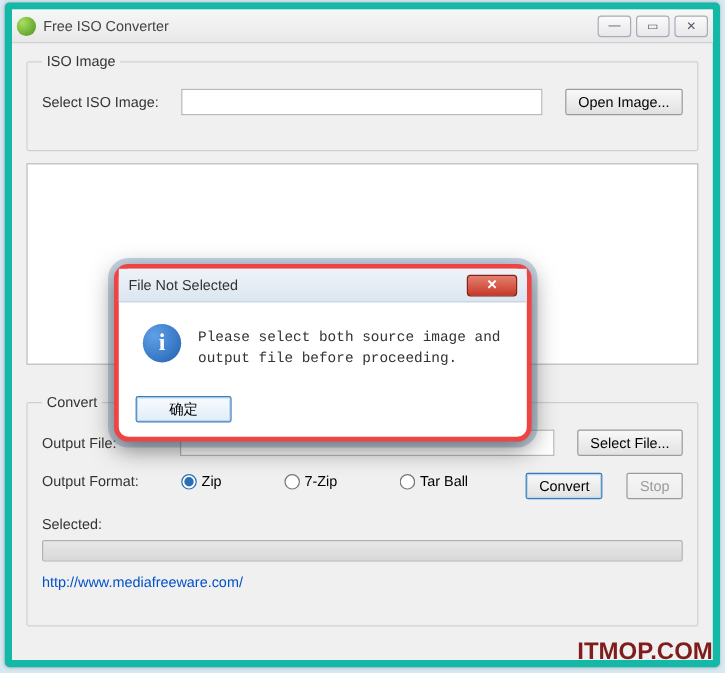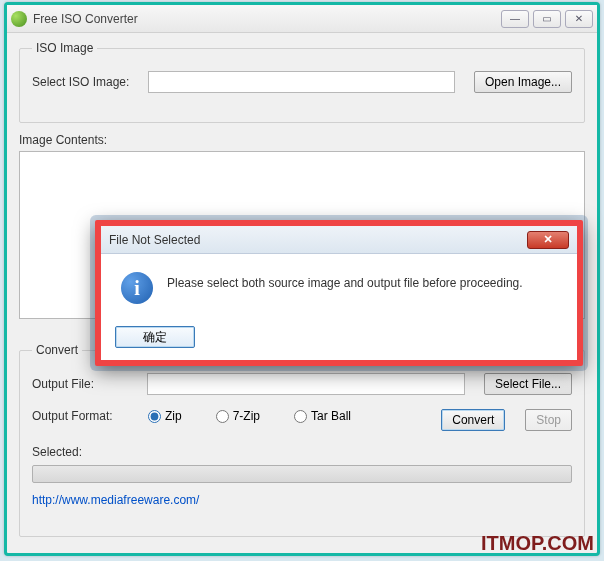--- a/index.html
+++ b/index.html
@@ -10,21 +10,21 @@
   width: 604px;
   height: 561px;
   position: relative;
   overflow: hidden;
 }
 .window {
   position: absolute;
   left: 4px; top: 2px;
   width: 596px; height: 554px;
   background: #f0f0f0;
-  border: 3px solid #14b8a6;
+  border: 6px solid #14b8a6;
   border-radius: 4px;
   box-shadow: 0 0 3px rgba(0,0,0,0.2);
 }
 .titlebar {
   height: 28px;
   background: linear-gradient(#f7f7f7, #e8e8e8);
   border-bottom: 1px solid #d0d0d0;
   display: flex;
   align-items: center;
   padding: 0 4px;
@@ -74,21 +74,21 @@
 }
 .btn.disabled { color: #9a9a9a; background: linear-gradient(#f6f6f6,#ececec); }
 .btn.primary { border: 1px solid #3a7ab8; box-shadow: inset 0 0 0 1px #b8d8f0; }
 .contents-label { color: #333; margin-bottom: 4px; display: block; }
 .contents-box {
   width: 100%; height: 168px;
   border: 1px solid #b8b8b8;
   background: #fff;
 }
 .format-row { display: flex; align-items: flex-start; gap: 20px; margin-top: 14px; }
-.radio-group { display: flex; gap: 34px; flex: 1; }
+.radio-group { display: flex; gap: 52px; flex: 1; }
 .radio-item { display: flex; align-items: center; gap: 4px; }
 input[type=radio] { accent-color: #2a6fb5; }
 .progress-label { margin-top: 14px; display: block; color: #333; }
 .progress-bar {
   margin-top: 6px;
   height: 18px;
   border: 1px solid #b0b0b0;
   background: linear-gradient(#e8e8e8,#d8d8d8);
   border-radius: 2px;
 }
@@ -99,25 +99,25 @@
   right: 10px; bottom: 6px;
   font-size: 20px; font-weight: bold;
   color: #7f1d1d;
   font-family: Arial, sans-serif;
 }
 
 
 .modal {
   position: absolute;
   left: 95px; top: 220px;
-  width: 488px;
-  border: 6px solid #ef4444;
+  width: 348px;
+  border: 4px solid #ef4444;
   box-shadow: 0 6px 20px rgba(0,0,0,0.5), 0 0 0 5px rgba(100,140,180,0.35);
   background: #fff;
-  border-radius: 2px;
+  border-radius: 12px;
 }
 .modal-title {
   height: 28px;
   background: linear-gradient(#eef3f8,#dce6f0);
   display: flex; align-items: center;
   padding: 0 8px;
   border-bottom: 1px solid #c0ccdc;
 }
 .modal-title span { flex: 1; color: #333; }
 .close-btn {
@@ -134,21 +134,21 @@
   gap: 14px;
 }
 .info-icon {
   width: 32px; height: 32px; flex-shrink: 0;
   border-radius: 50%;
   background: radial-gradient(circle at 30% 30%, #60a0e8, #2060b0);
   display: flex; align-items: center; justify-content: center;
   color: #fff; font-weight: bold; font-size: 20px;
   font-family: Georgia, serif;
 }
-.modal-msg { color: #333; line-height: 1.5; padding-top: 2px; }
+.modal-msg { color: #333; line-height: 1.5; padding-top: 2px; font-family: Liberation Mono, monospace; }
 .modal-footer {
   padding: 8px 14px 12px;
   display: flex; justify-content: flex-start;
 }
 .ok-btn {
   width: 80px; height: 22px;
   border: 1px solid #3a7ab8;
   background: linear-gradient(#f8fbfe,#e0ecf8);
   box-shadow: inset 0 0 0 1px #b8d8f0;
   border-radius: 2px;
@@ -173,21 +173,20 @@
 
     <fieldset>
       <legend>ISO Image</legend>
       <div class="row">
         <span class="label">Select ISO Image:</span>
         <input type="text" value="" style="">
         <button class="btn">Open Image...</button>
       </div>
     </fieldset>
 
-    <span class="contents-label">Image Contents:</span>
     <div class="contents-box"></div>
 
     <fieldset style="margin-top:24px">
       <legend>Convert</legend>
       <div class="row">
         <span class="label">Output File:</span>
         <input type="text" value="" style="">
         <button class="btn">Select File...</button>
       </div>
       <div class="format-row">

